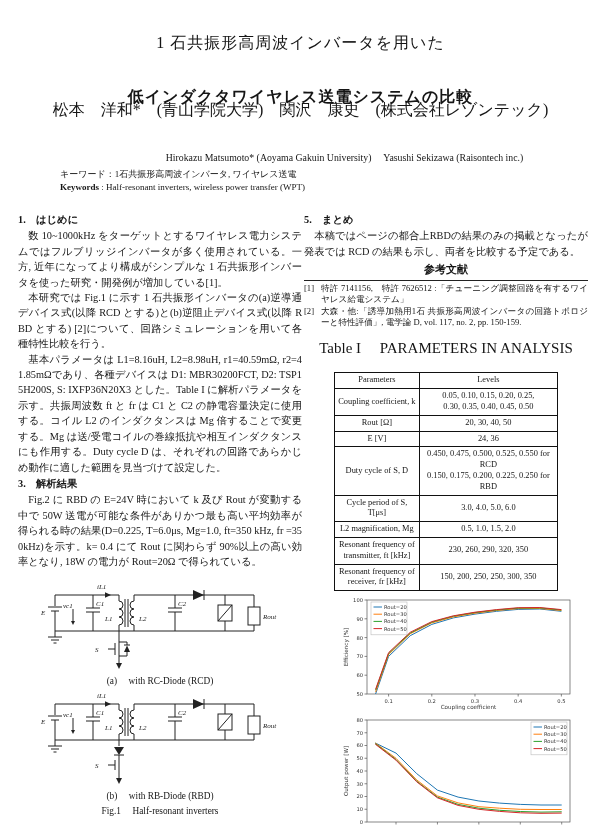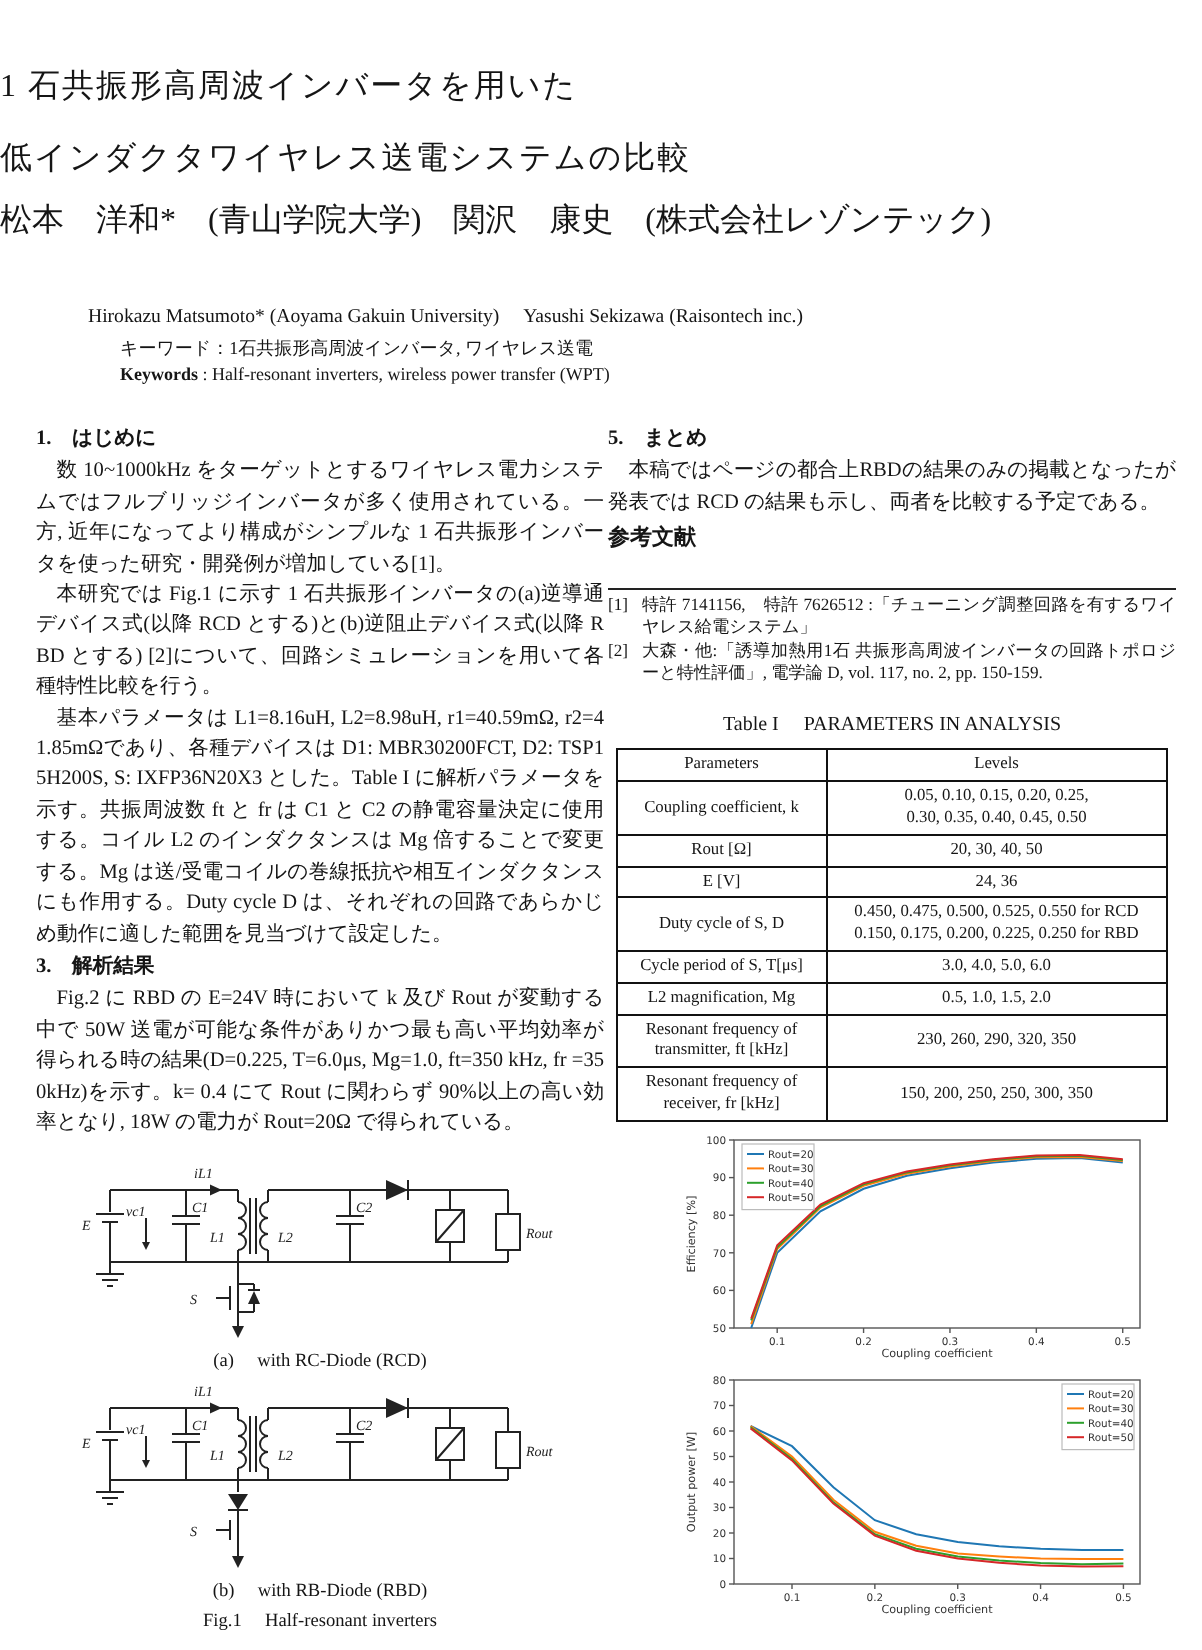--- a/index.html
+++ b/index.html
@@ -1,53 +1,53 @@
 <!DOCTYPE html>
 <html><head>
 <meta charset="utf-8">
 <style>
   html,body{margin:0;padding:0;background:#e8e8e8;}
   #page{position:relative;width:601px;height:825px;background:#ffffff;margin:0 auto;
         font-family:"Liberation Serif","DejaVu Serif",serif;color:#151515;overflow:hidden;}
   .abs{position:absolute;}
-  .center{width:100%;left:0;}
+  .center{text-align:center;width:100%;left:0;}
   .title-jp{font-size:16px;letter-spacing:1px;}
   .authors-jp{font-size:16px;}
   .title-en{font-size:11.5px;line-height:14.5px;}
   .authors-en{font-size:9.8px;}
   .kwblock{font-size:9px;line-height:13px;}
   .col{position:absolute;top:211px;width:284px;font-size:10.3px;line-height:15.4px;
        text-align:justify;word-break:break-all;}
   #col-left{left:18px;}
   #col-right{left:304px;}
   .sec{font-weight:bold;margin:1px 0 1px 0;text-align:left;}
   .para{margin:0;text-indent:1em;}
-  .refhead{text-align:left;font-weight:bold;font-size:11px;margin:3px 0 16px 0;}
+  .refhead{text-align:center;font-weight:bold;font-size:11px;margin:3px 0 2px 0;}
   .refs{border-top:1px solid #222;padding-top:2px;font-size:8.6px;line-height:11.6px;}
   .ref{position:relative;padding-left:17px;text-indent:0;margin:0;}
   .refnum{position:absolute;left:0;top:0;}
-  .tablecap{text-align:center;font-size:10px;margin:12px 0 4px 0;text-indent:0;}
+  .tablecap{text-align:center;font-size:15px;margin:12px 0 16px 0;text-indent:0;}
   table.params{border-collapse:collapse;margin:0 auto;font-size:8.4px;line-height:10.8px;
-       width:276px;text-align:center;text-indent:0;word-break:normal;}
+       width:224px;text-align:center;text-indent:0;word-break:normal;}
   table.params td{border:1px solid #111;padding:2px 3px;white-space:pre-line;vertical-align:middle;}
   table.params td.pcol{width:38%;}
   .fig1{margin-top:10px;text-align:center;text-indent:0;}
   .circuit{line-height:0;}
   .figcap{font-size:9.3px;line-height:13px;text-align:center;text-indent:0;word-break:normal;}
   .figmain{margin-top:2px;}
   .chartbox{margin:4px 0 0 36px;line-height:0;text-indent:0;}
   .fig2cap{margin-top:6px;font-size:9.8px;}
 </style>
 </head>
 <body>
 
 <div id="page">
 
   <div class="abs center title-jp" style="top:33px;">1 石共振形高周波インバータを用いた</div>
-  <div class="abs center title-jp" style="top:69px;">低インダクタワイヤレス送電システムの比較</div>
+  <div class="abs center title-jp" style="top:87px;font-weight:bold;">低インダクタワイヤレス送電システムの比較</div>
   <div class="abs center authors-jp" style="top:100px;">松本　洋和*　(青山学院大学)　関沢　康史　(株式会社レゾンテック)</div>
   <div class="abs center authors-en" style="top:152px;padding-left:44px;">Hirokazu Matsumoto* (Aoyama Gakuin University)　 Yasushi Sekizawa (Raisontech inc.)</div>
 
   <div class="abs kwblock" style="top:168px;left:60px;right:30px;">
     <div>キーワード：1石共振形高周波インバータ, ワイヤレス送電</div>
     <div><b>Keywords</b><span> : Half-resonant inverters, wireless power transfer (WPT)</span></div>
   </div>
 
   <div class="col" id="col-left">
     <div class="sec">1.　はじめに</div>

